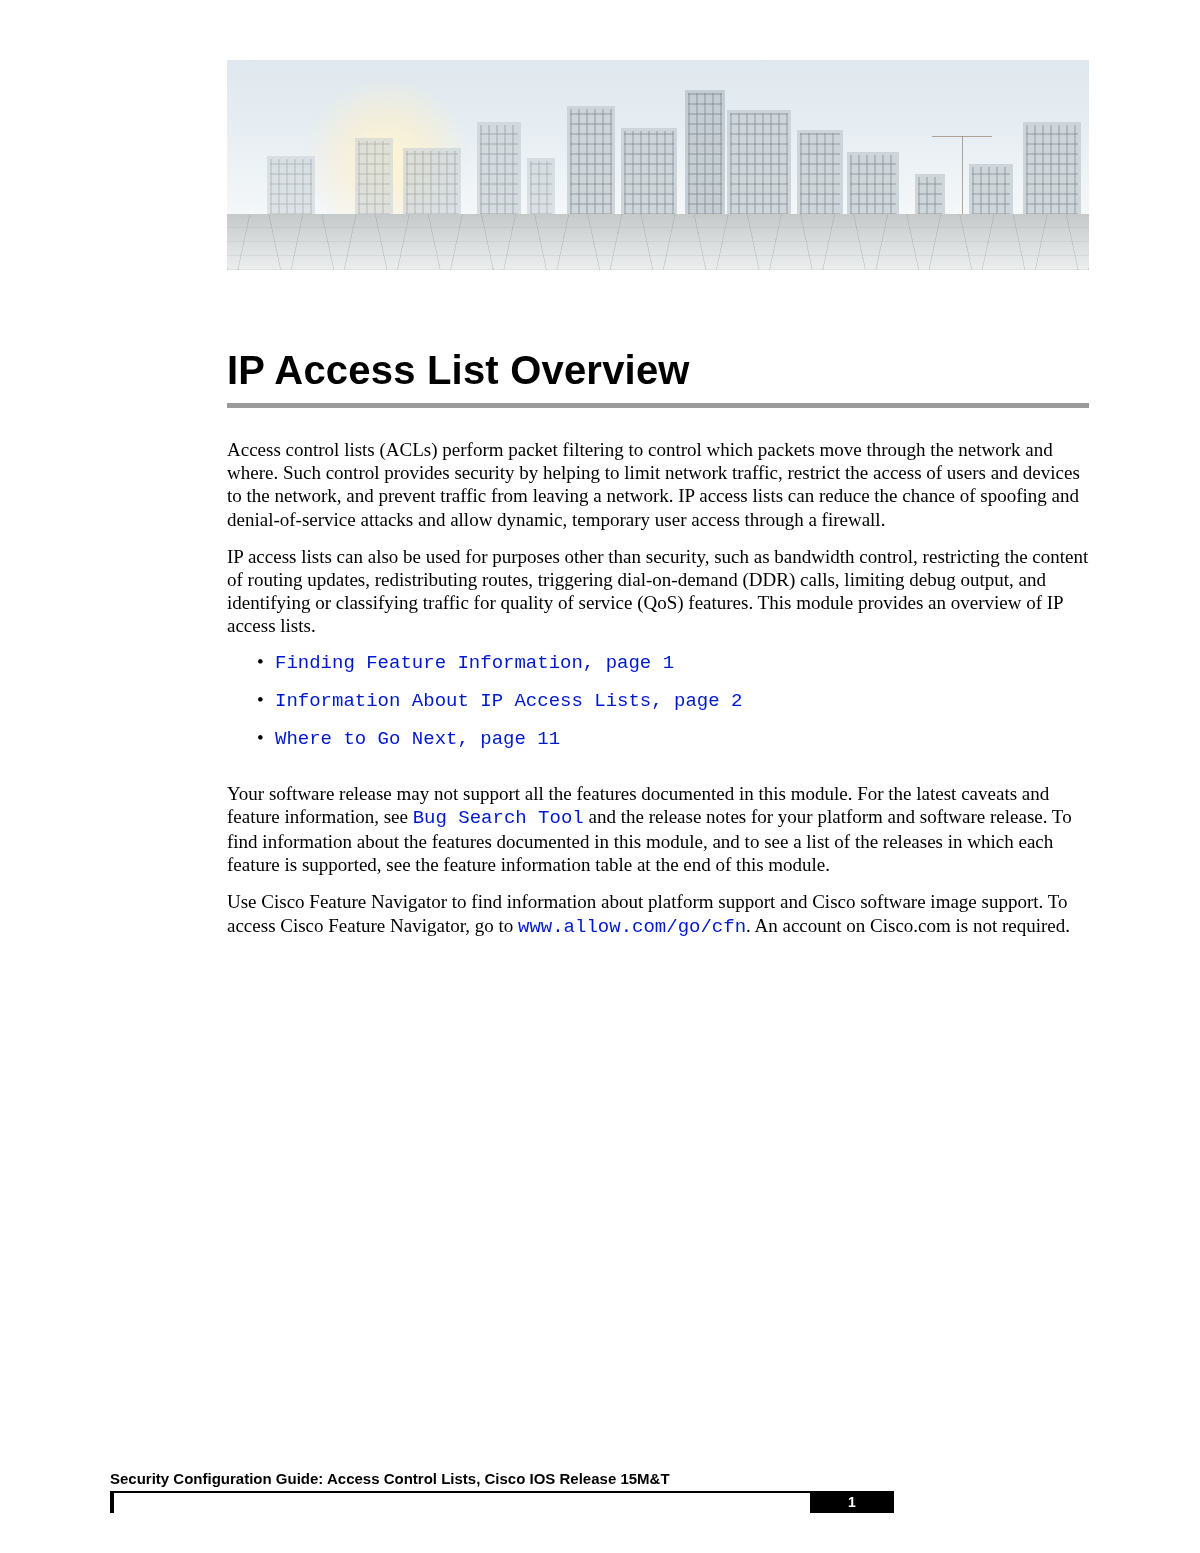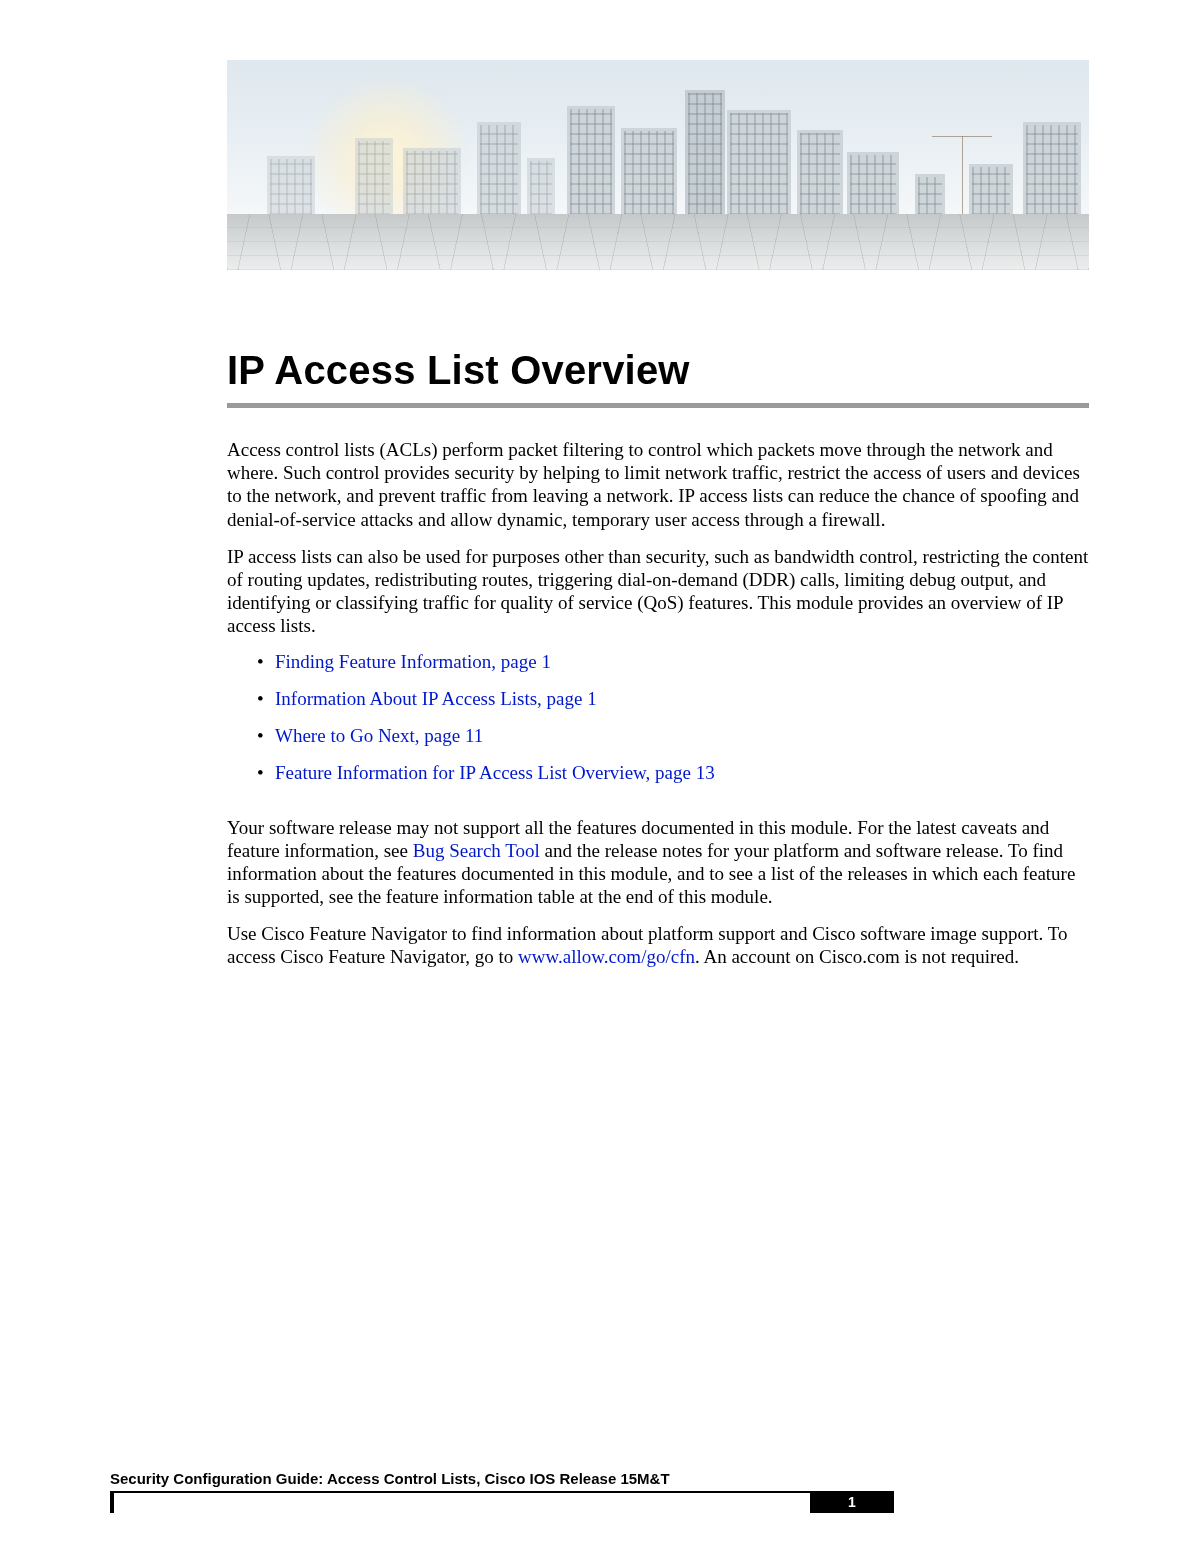--- a/index.html
+++ b/index.html
@@ -108,21 +108,21 @@
     font-size: 33px;
     margin: 44px 0 12px 0;
     letter-spacing: 0.2px;
     font-stretch: condensed;
   }
   .sec-body {
     margin-left: 117px;
     width: 862px;
     margin-top: 31px;
   }
-  a.inline { color: #0018cc; text-decoration: none; }
+  a.inline { color: #0018cc; text-decoration: none; font-family: Liberation Mono, monospace; }
   .footer {
     position: absolute;
     left: 110px; right: 110px; bottom: 40px;
   }
   .footer .ftitle {
     font-family: Arial, "Helvetica Neue", Helvetica, sans-serif;
     font-weight: 700;
     font-size: 15px;
     text-align: left;
     padding-right: 28px;
@@ -174,23 +174,22 @@
 
   <div class="h1">IP Access List Overview</div>
   <div class="h1-rule"></div>
 
   <div class="body-block">
     <p class="body">Access control lists (ACLs) perform packet filtering to control which packets move through the network and where. Such control provides security by helping to limit network traffic, restrict the access of users and devices to the network, and prevent traffic from leaving a network. IP access lists can reduce the chance of spoofing and denial-of-service attacks and allow dynamic, temporary user access through a firewall.</p>
     <p class="body">IP access lists can also be used for purposes other than security, such as bandwidth control, restricting the content of routing updates, redistributing routes, triggering dial-on-demand (DDR) calls, limiting debug output, and identifying or classifying traffic for quality of service (QoS) features. This module provides an overview of IP access lists.</p>
 
     <ul class="toc">
       <li><a href="#" class="inline">Finding Feature Information,  page  1</a></li>
-      <li><a href="#" class="inline">Information About IP Access Lists,  page  1</a></li>
+      <li><a href="#" class="inline">Information About IP Access Lists,  page  2</a></li>
       <li><a href="#" class="inline">Where to Go Next,  page  11</a></li>
-      <li><a href="#" class="inline">Feature Information for IP Access List Overview,  page  13</a></li>
     </ul>
   </div>
 
   <div class="sec-body">
     <p class="body">
       <span>Your software release may not support all the features documented in this module. For the latest caveats and feature information, see </span><a href="#" class="inline">Bug Search Tool</a><span> and the release notes for your platform and software release. To find information about the features documented in this module, and to see a list of the releases in which each feature is supported, see the feature information table at the end of this module.</span>
     </p>
     <p class="body">
       <span>Use Cisco Feature Navigator to find information about platform support and Cisco software image support. To access Cisco Feature Navigator, go to </span><a href="#" class="inline">www.allow.com/go/cfn</a><span>. An account on Cisco.com is not required.</span>
     </p>

